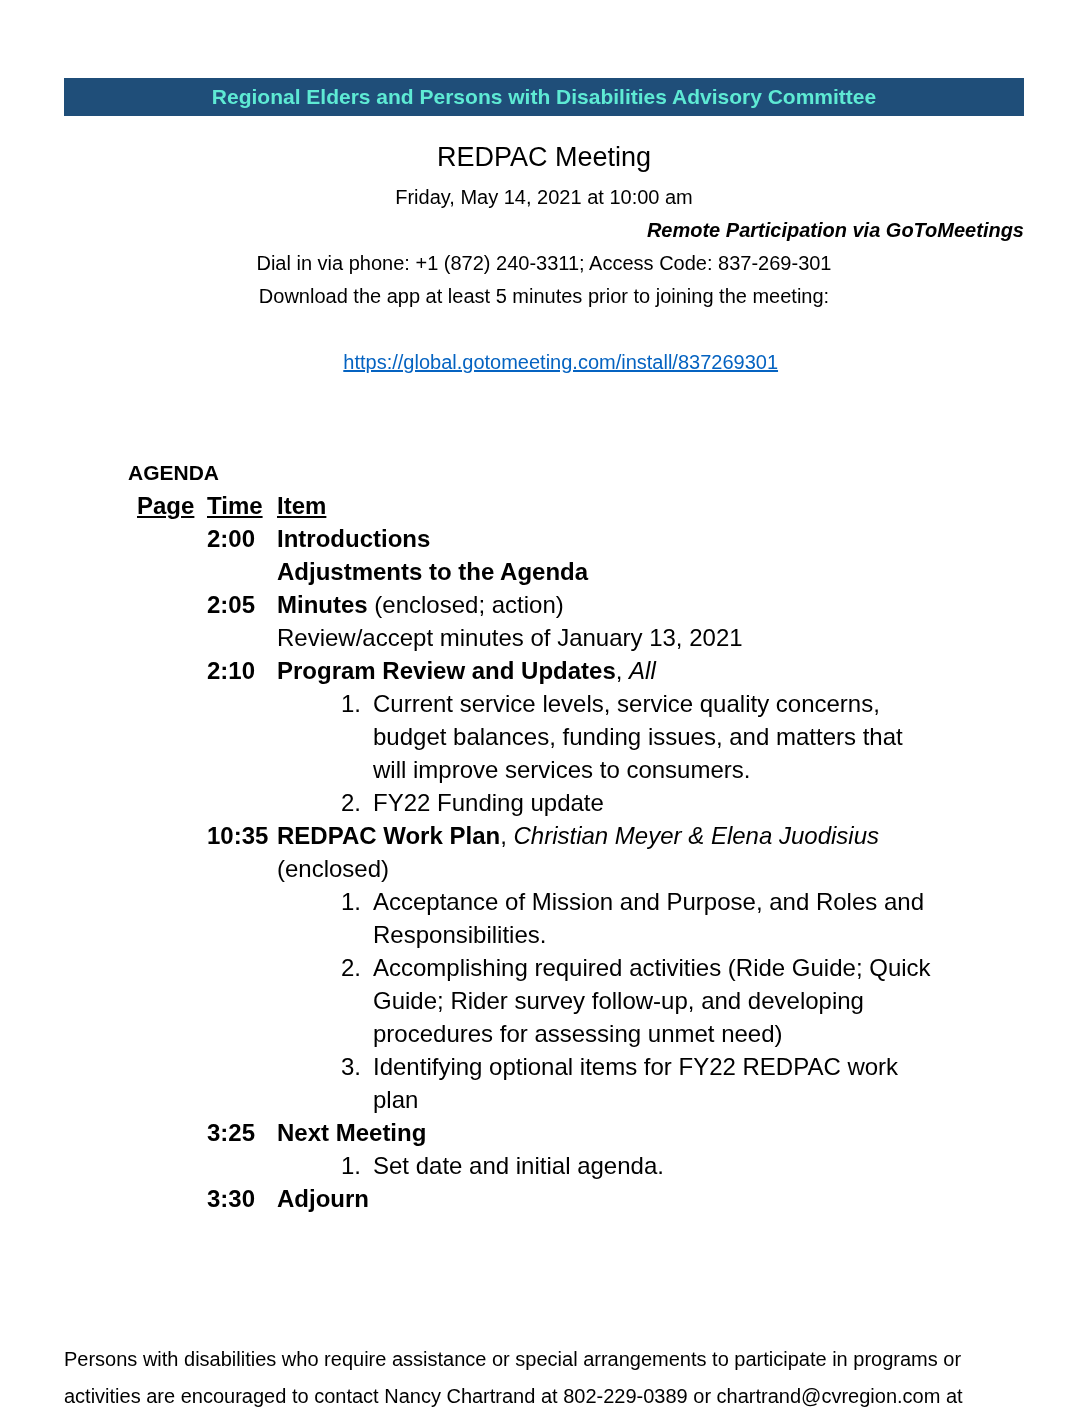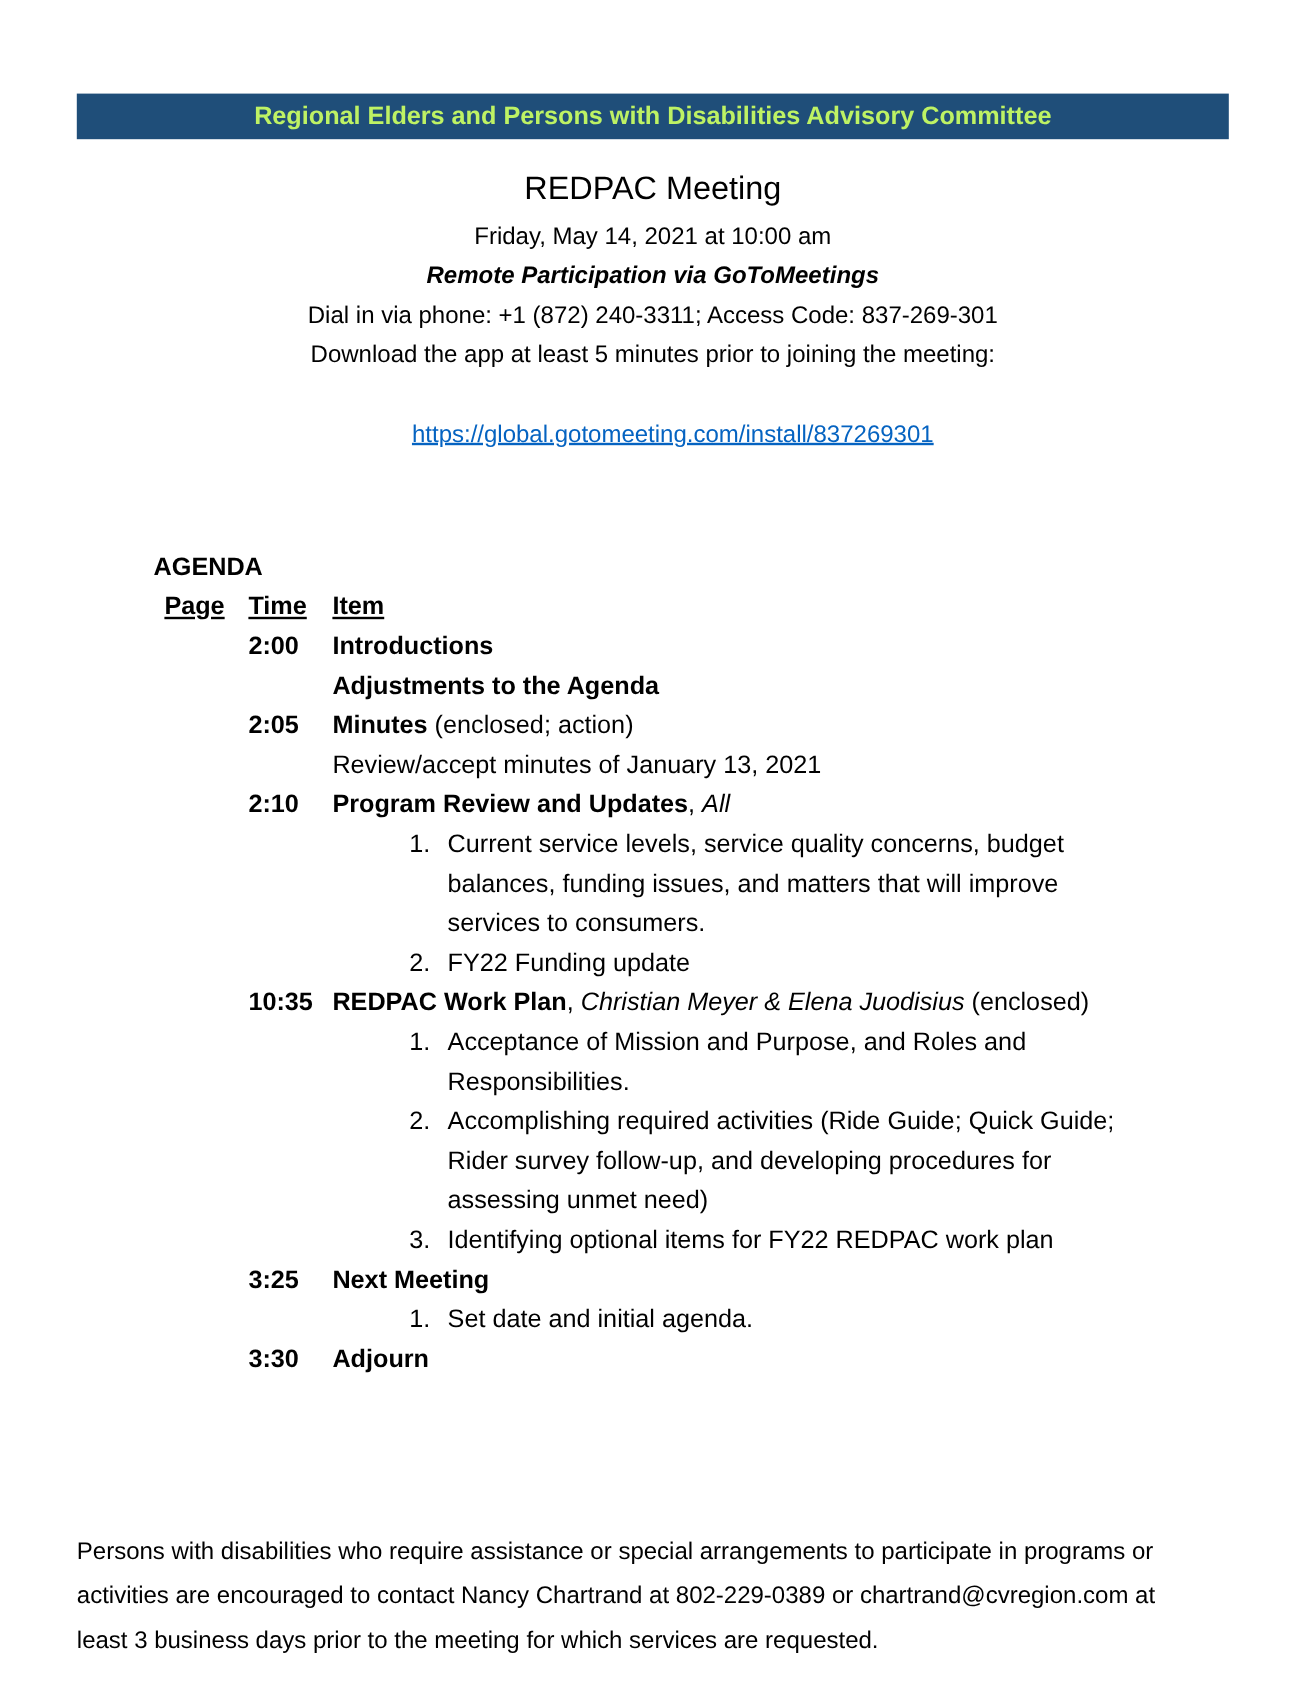--- a/index.html
+++ b/index.html
@@ -10,21 +10,21 @@
     color: #000000;
     overflow: hidden;
   }
   .page {
     width: 1088px; height: 1408px;
     padding: 78px 64px 0 64px;
     position: relative;
   }
   .banner {
     background: #1F4E79;
-    color: #bef264;
+    color: #5eead4;
     text-align: center;
     font-weight: bold;
     font-size: 21px;
     height: 38px;
     line-height: 38px;
   }
   .center-block {
     text-align: center;
     margin-top: 26px;
   }
@@ -32,39 +32,39 @@
     font-size: 27px;
     font-weight: normal;
     margin: 0 0 8px 0;
   }
   .line {
     font-size: 20px;
     line-height: 33px;
     white-space: pre-wrap;
   }
   .bold   { font-weight: bold; }
-  .italic { font-style: italic; }
+  .italic { font-style: italic; text-align: right; }
   a.doclink {
     color: #0563C1;
     text-decoration: underline;
     cursor: pointer;
   }
   .agenda {
     margin-top: 44px;
     margin-left: 64px;
   }
   .agenda-heading {
     font-size: 21px;
     font-weight: bold;
     line-height: 33px;
   }
   .agenda-table { padding-left: 9px; }
   .agenda-header-row, .agenda-row {
     display: flex;
-    font-size: 21px;
+    font-size: 24px;
     line-height: 33px;
   }
   .col-page { width: 70px; flex: none; }
   .col-time { width: 70px; flex: none; font-weight: bold; }
   .col-item { width: 662px; }
   .hdr { font-weight: bold; }
   .hdr .hdr-text { text-decoration: underline; }
   .subitem { display: flex; padding-left: 64px; }
   .sub-num  { width: 32px; flex: none; }
   .sub-text { max-width: 560px; }

